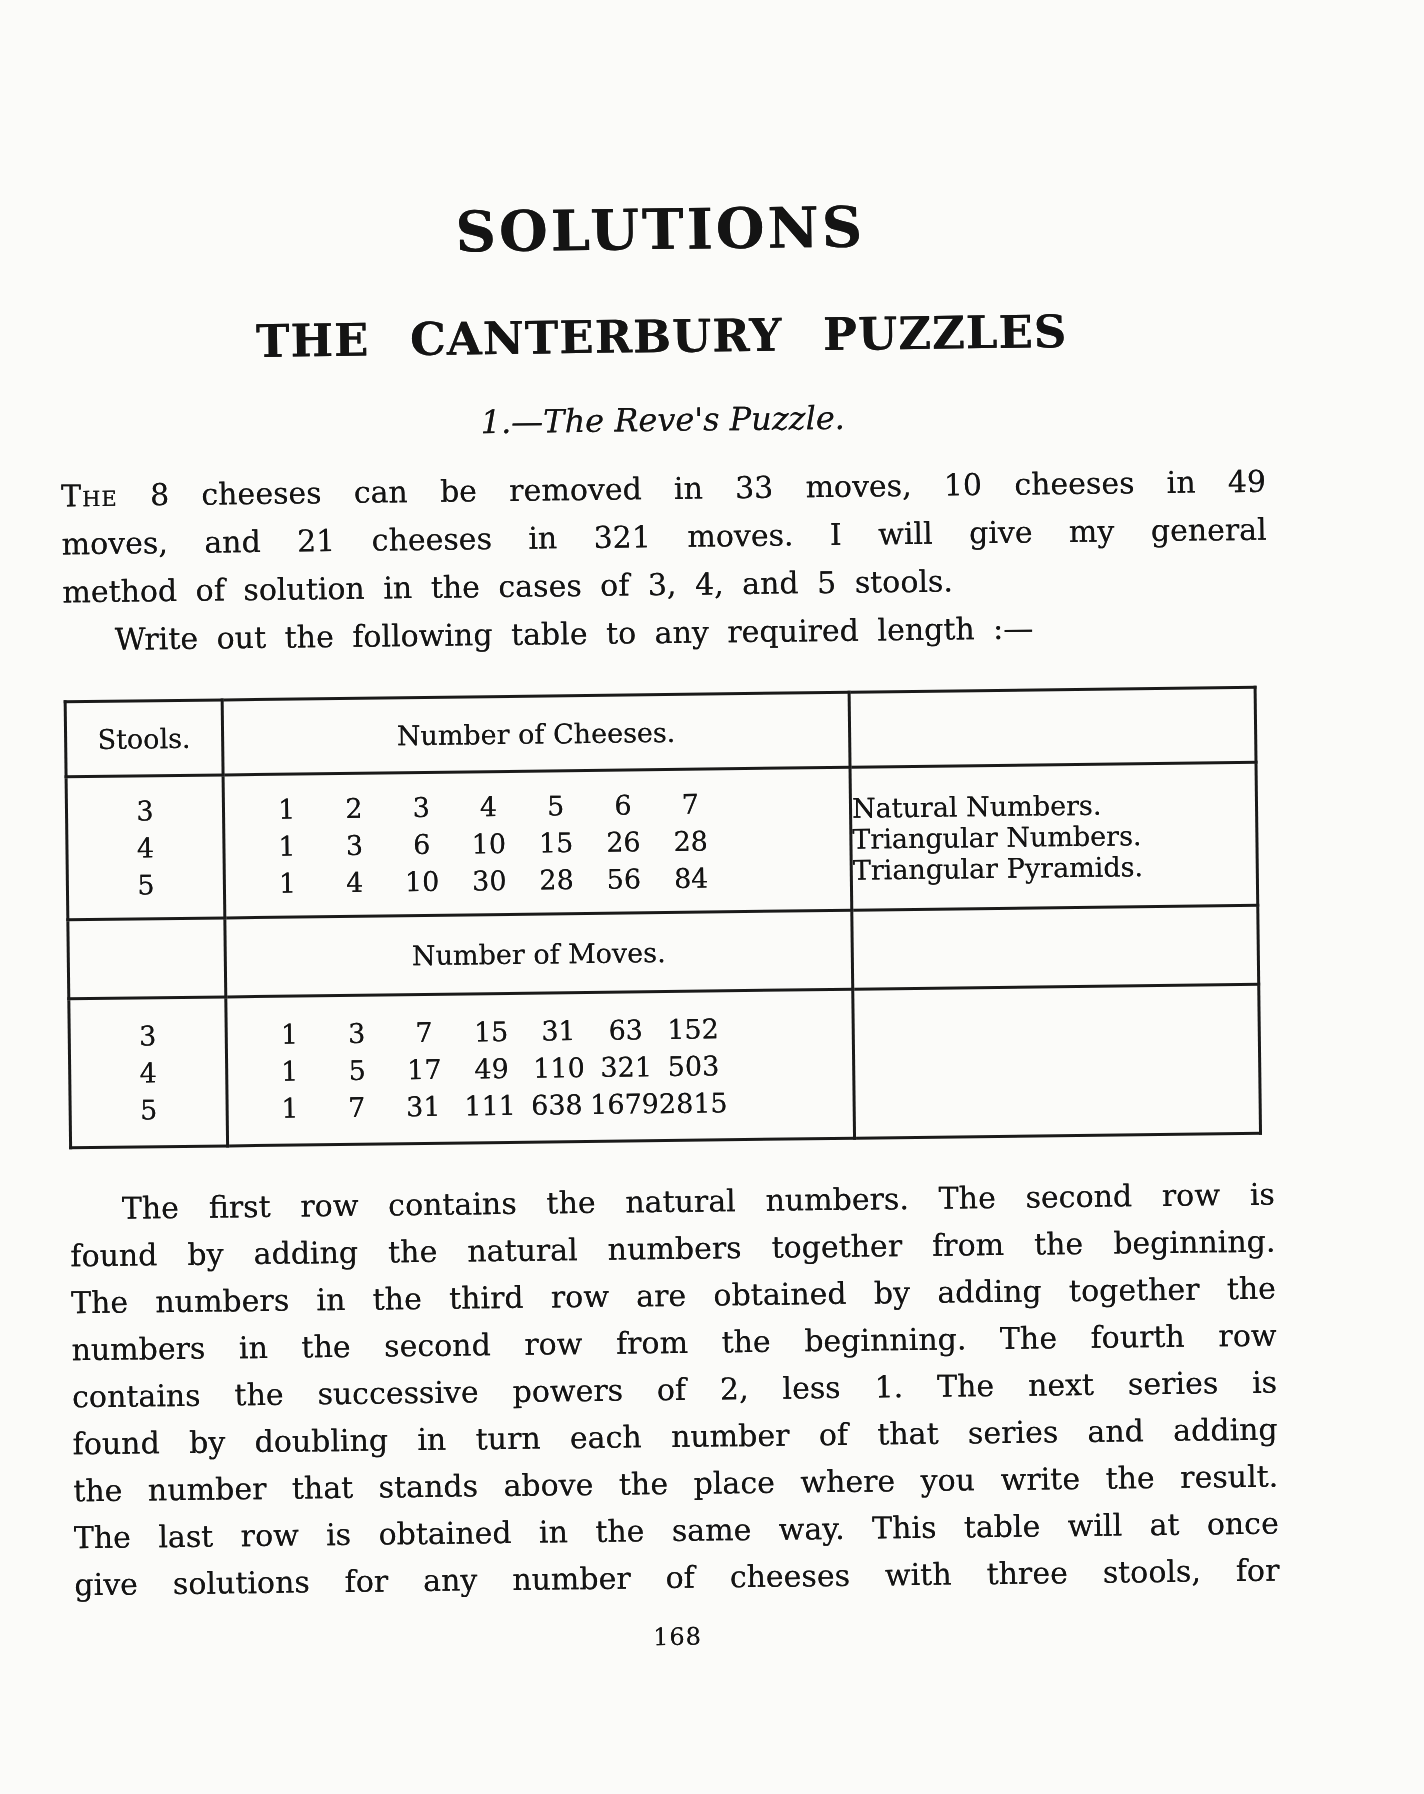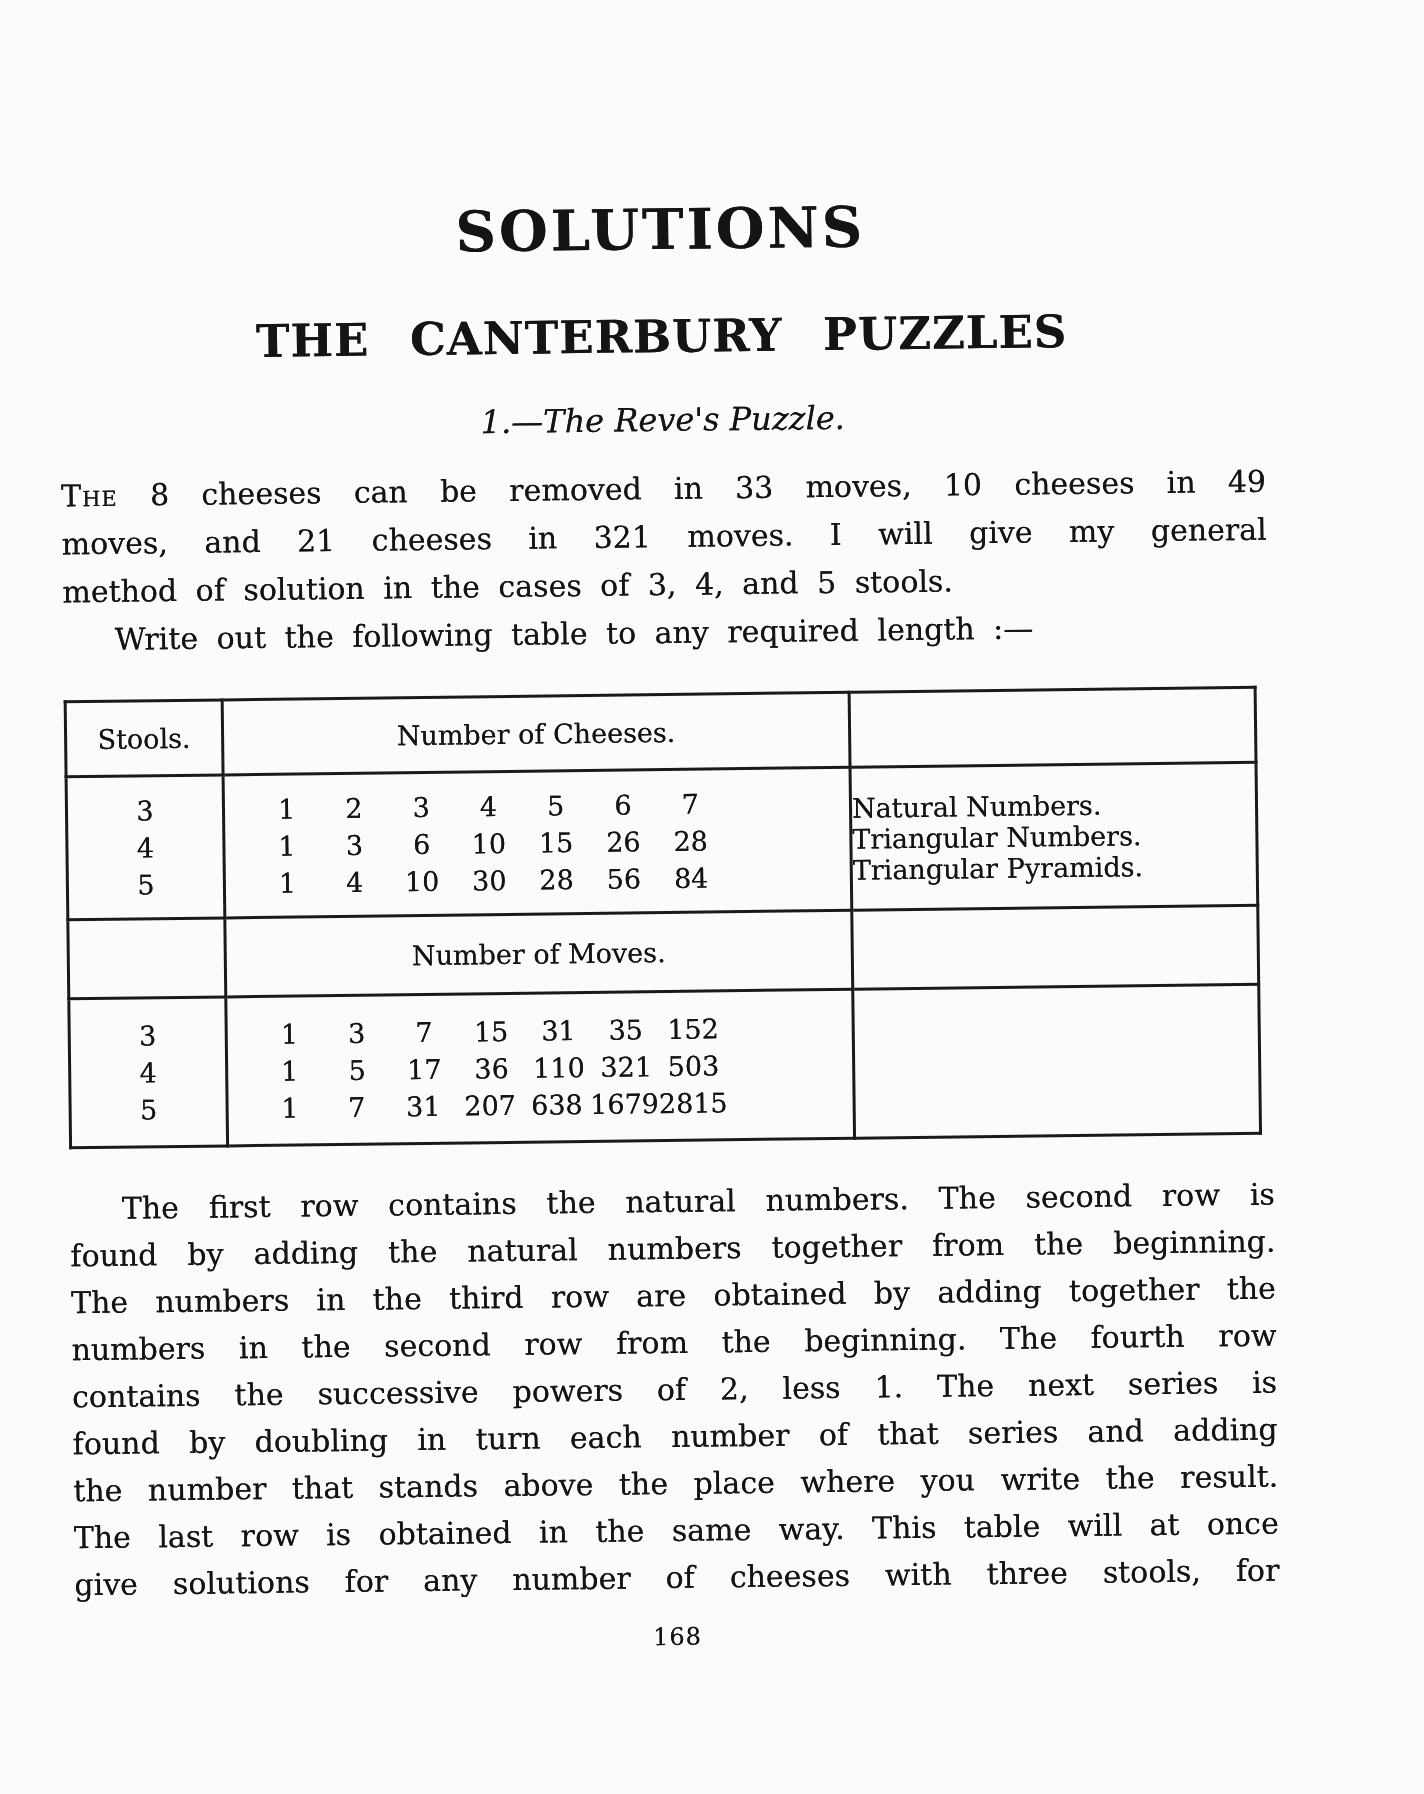--- a/index.html
+++ b/index.html
@@ -152,37 +152,37 @@
         <div>4</div>
         <div>5</div>
       </td>
       <td class="moves-data">
         <div class="numrow">
           <span>1</span>
               <span>3</span>
               <span>7</span>
               <span>15</span>
               <span>31</span>
-              <span>35</span>
+              <span>63</span>
               <span>152</span>
         </div>
         <div class="numrow">
           <span>1</span>
               <span>5</span>
               <span>17</span>
-              <span>36</span>
+              <span>49</span>
               <span>110</span>
               <span>321</span>
               <span>503</span>
         </div>
         <div class="numrow">
           <span>1</span>
               <span>7</span>
               <span>31</span>
-              <span>207</span>
+              <span>111</span>
               <span>638</span>
               <span>1679</span>
               <span>2815</span>
         </div>
       </td>
       <td class="moves-data"></td>
     </tr>
   </tbody>
     </table>
 

